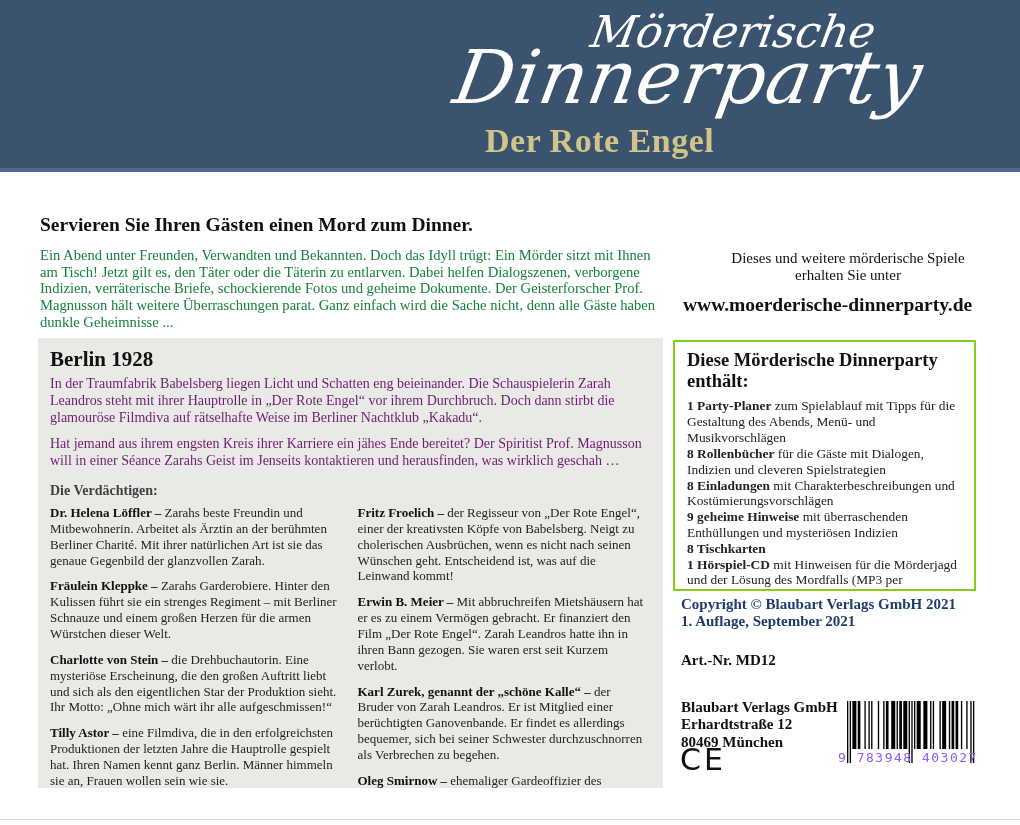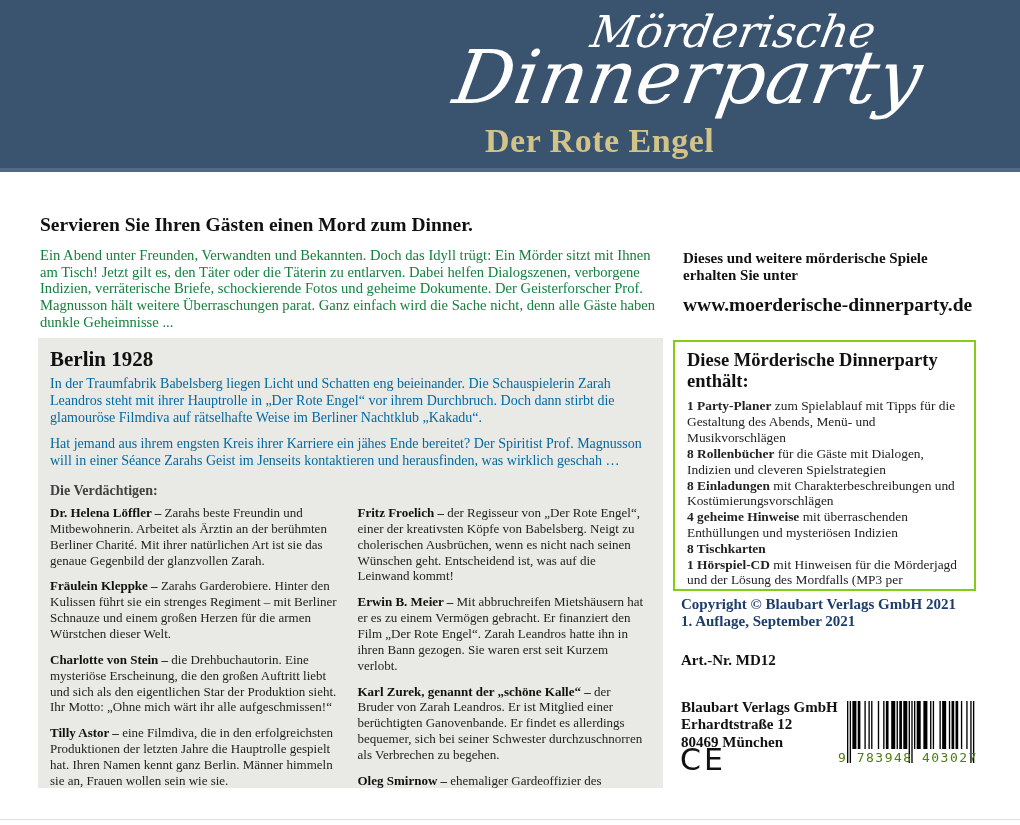--- a/index.html
+++ b/index.html
@@ -28,29 +28,29 @@
   .intro-heading {
     position:absolute; left:40px; top:214px; width:640px;
     font-size:19.5px; font-weight:bold; color:#111;
   }
   .intro-body {
     position:absolute; left:40px; top:247px; width:624px;
     font-size:14.6px; line-height:1.14; color:#15803d; text-align:left;
   }
   
   .promo { position:absolute; left:683px; top:250px; width:330px; }
-  .promo-lines { font-size:15px; font-weight:bold; line-height:1.16; color:#111; }
+  .promo-lines { font-size:15px; font-weight:normal; line-height:1.16; color:#111;text-align:center; }
   .promo-url { margin-top:9px; font-size:19.5px; font-weight:bold; color:#111; }
   
   .panel {
     position:absolute; left:38px; top:338px; width:625px; height:450px;
     background:#e9e9e6; padding:9px 14px 8px 12px; overflow:hidden;
   }
   .panel-heading { font-size:21px; font-weight:bold; color:#111; }
-  .panel p.story { font-size:14px; line-height:1.2; margin-top:4px; color:#0369a1; }
+  .panel p.story { font-size:14px; line-height:1.2; margin-top:4px; color:#701a75; }
   .panel p.story2 { margin-top:10px; }
   .suspects-label { font-size:14px; font-weight:bold; margin-top:13px; color:#404040; }
   .suspect-cols { display:flex; gap:16px; margin-top:6px; }
   .suspect-col { width:50%; }
   .suspect { font-size:13px; line-height:1.22; margin-bottom:10px; color:#222; }
   .suspect strong { color:#111; }
   
   .contents-box {
     position:absolute; left:673px; top:340px; width:303px; height:251px;
     border:2px solid #84cc16; background:#fff; padding:8px 12px; overflow:hidden;
@@ -62,21 +62,21 @@
   .artnr { position:absolute; left:681px; top:652px; font-size:15px; font-weight:bold; color:#111; }
   .address { position:absolute; left:681px; top:699px; font-size:15px; font-weight:bold; line-height:1.15; color:#111; }
   .ce-mark {
     position:absolute; left:680px; top:742px; font-family:"DejaVu Sans", sans-serif;
     font-size:30px; font-weight:500; letter-spacing:3px; color:#111;
   }
   
   .barcode { position:absolute; left:847px; top:701px; width:130px; height:76px; background:#fff; }
   .barcode-digits {
     position:absolute; left:-9px; top:49px; width:140px;
-    font-family:"DejaVu Sans Mono", monospace; font-size:13px; letter-spacing:1.5px; color:#4d7c0f;
+    font-family:"DejaVu Sans Mono", monospace; font-size:13px; letter-spacing:1.5px; color:#8b5cf6;
     white-space:pre;
   }
   .bottom-hairline { position:absolute; left:0; top:819px; width:1020px; height:1px; background:#dddddd; }
 </style>
 </head>
 <body>
 
 <div class="page">
 
   <div class="header">
@@ -117,21 +117,21 @@
         <p class="suspect"><strong>Oleg Smirnow –</strong><span> ehemaliger Gardeoffizier des russischen Zaren. Betreibt in Berlin einen florierenden Kunsthandel mit Ikonen. Seit Kurzem ein glühender Verehrer von Zarah, die er mit Geschenken überschüttet.</span></p>
       </div>
     </div>
   </div>
 
   <div class="contents-box">
     <div class="contents-title">Diese Mörderische Dinnerparty enthält:</div>
     <p class="contents-item"><strong>1 Party-Planer</strong><span> zum Spielablauf mit Tipps für die Gestaltung des Abends, Menü- und Musikvorschlägen</span></p>
     <p class="contents-item"><strong>8 Rollenbücher</strong><span> für die Gäste mit Dialogen, Indizien und cleveren Spielstrategien</span></p>
     <p class="contents-item"><strong>8 Einladungen</strong><span> mit Charakterbeschreibungen und Kostümierungsvorschlägen</span></p>
-    <p class="contents-item"><strong>4 geheime Hinweise</strong><span> mit überraschenden Enthüllungen und mysteriösen Indizien</span></p>
+    <p class="contents-item"><strong>9 geheime Hinweise</strong><span> mit überraschenden Enthüllungen und mysteriösen Indizien</span></p>
     <p class="contents-item"><strong>8 Tischkarten</strong><span></span></p>
     <p class="contents-item"><strong>1 Hörspiel-CD</strong><span> mit Hinweisen für die Mörderjagd und der Lösung des Mordfalls (MP3 per Download-Link)</span></p>
   </div>
 
   <div class="copyright">
     <div>Copyright © Blaubart Verlags GmbH 2021</div>
     <div>1. Auflage, September 2021</div>
   </div>
   <div class="artnr">Art.-Nr. MD12</div>
   <div class="address">

